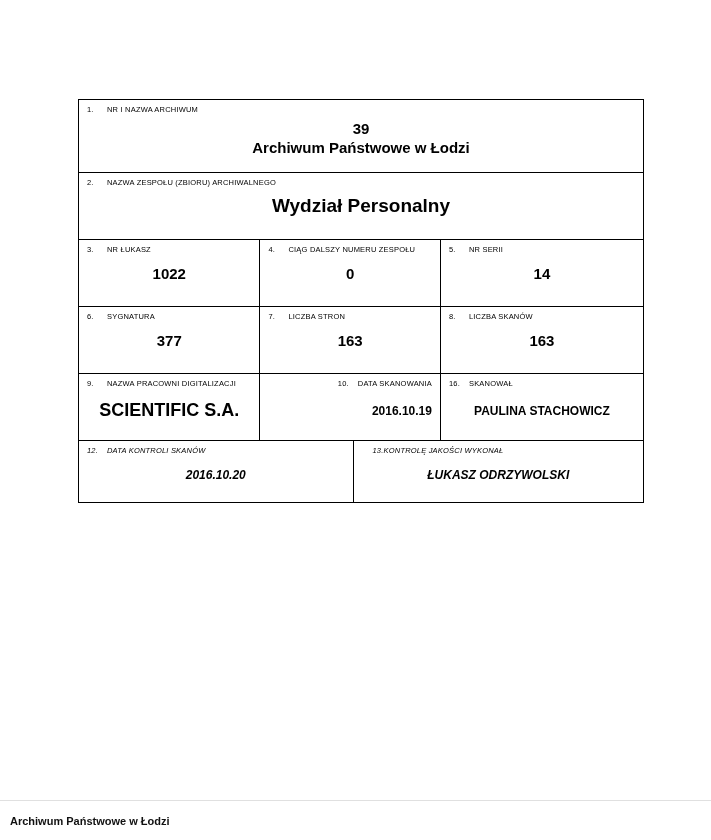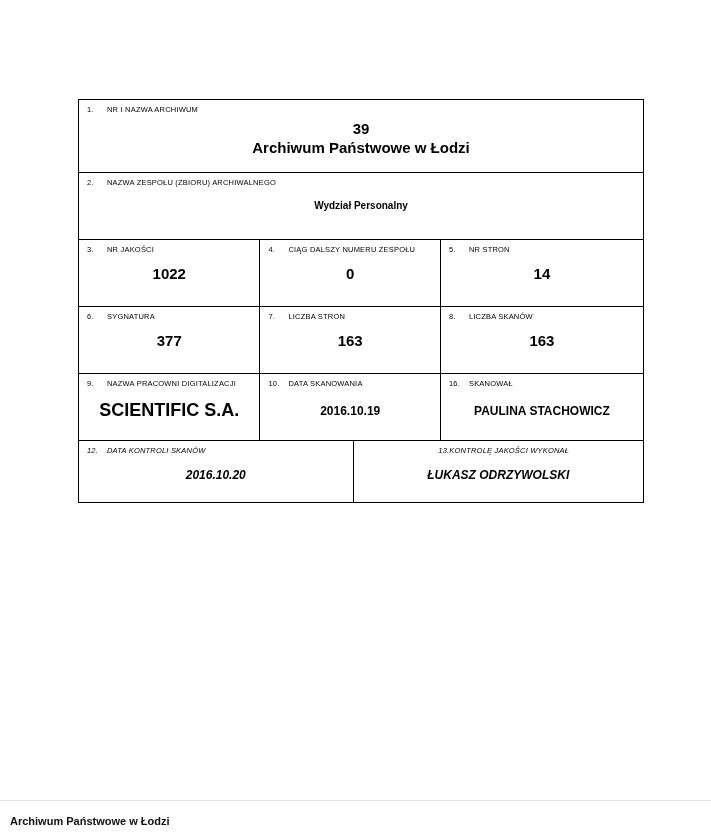--- a/index.html
+++ b/index.html
@@ -91,49 +91,49 @@
     justify-content: center;
     gap: 2px;
     padding-bottom: 4px;
   }
   .v-num { font-size: 15px; font-weight: bold; }
   .v-archive { font-size: 15px; font-weight: bold; }
 
   
   .r2 { height: 67px; }
   .r2 .c1 { width: 100%; }
-  .v-zespol { font-size: 10px; font-weight: bold; padding-bottom: 8px; }
+  .v-zespol { font-size: 19px; font-weight: bold; padding-bottom: 8px; }
 
   
   .r3 { height: 67px; }
   .r3 .c1 { width: 32%; }
   .r3 .c2 { width: 32%; }
   .r3 .c3 { width: 36%; }
   .v-mid { font-size: 15px; font-weight: bold; padding-bottom: 6px; }
 
   
   .r4 { height: 67px; }
   .r4 .c1 { width: 32%; }
   .r4 .c2 { width: 32%; }
   .r4 .c3 { width: 36%; }
 
   
   .r5 { height: 67px; }
   .r5 .c1 { width: 32%; }
-  .r5 .c2 { width: 32%; }
+  .r5 .c2 { width: 32%; align-items: flex-end; }
   .r5 .c3 { width: 36%; }
   .r5 .lbl { white-space: normal; }
   .v-small { font-size: 18px; font-weight: bold; }
   .v-name { font-size: 12px; font-weight: bold; }
 
   
   .r6 { height: 62px; font-style: italic; }
   .r6 .c1 { width: 48.5%; }
   .r6 .c2 { width: 51.5%; }
-  .r6 .c2 .lbl { justify-content: center; }
+  .r6 .c2 .lbl { }
   .r6 .c2 .lbl .num { min-width: 22px; text-align: right; }
 
   
   .r7 { height: 132px; }
   .r7 .c1 { width: 100%; }
   .r7 .lbl { font-size: 8px; }
 
   .statusbar {
     position: absolute;
     left: 0;
@@ -179,35 +179,35 @@
           <span class="txt">NAZWA ZESPOŁU (ZBIORU) ARCHIWALNEGO</span>
         </div>
         <div class="val v-zespol">Wydział Personalny</div>
       </div>
     </div>
 
     <div class="row r3">
       <div class="cell c1">
         <div class="lbl">
           <span class="num">3.</span>
-          <span class="txt">NR JAKOŚCI</span>
+          <span class="txt">NR ŁUKASZ</span>
         </div>
         <div class="val v-mid">1022</div>
       </div>
       <div class="cell c2">
         <div class="lbl">
           <span class="num">4.</span>
           <span class="txt">CIĄG DALSZY NUMERU ZESPOŁU</span>
         </div>
         <div class="val v-mid">0</div>
       </div>
       <div class="cell c3">
         <div class="lbl">
           <span class="num">5.</span>
-          <span class="txt">NR STRON</span>
+          <span class="txt">NR SERII</span>
         </div>
         <div class="val v-mid">14</div>
       </div>
     </div>
 
     <div class="row r4">
       <div class="cell c1">
         <div class="lbl">
           <span class="num">6.</span>
           <span class="txt">SYGNATURA</span>

